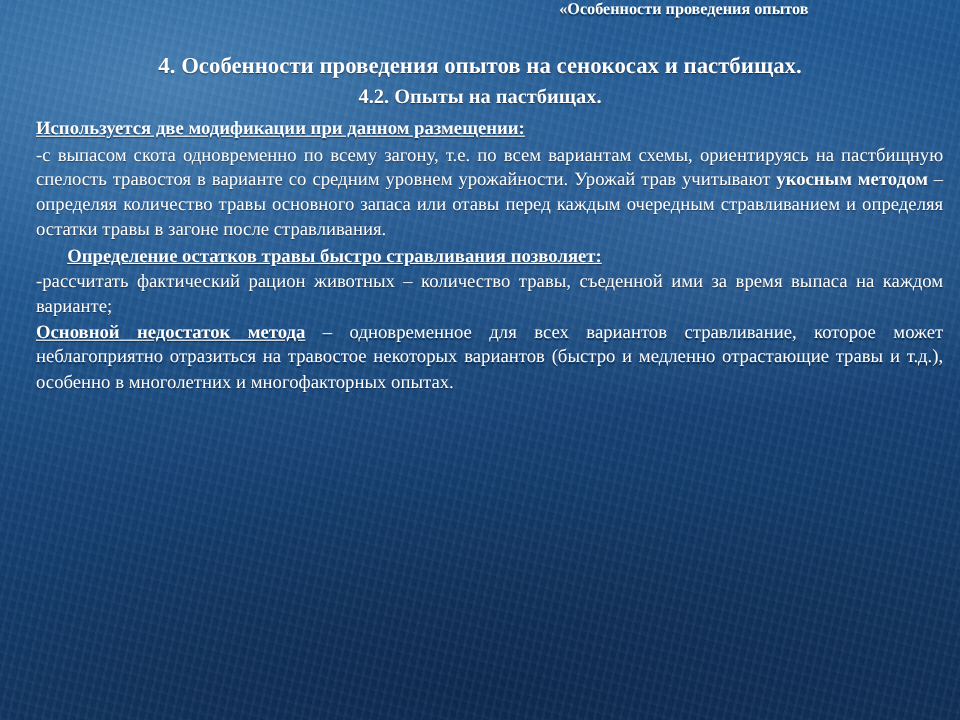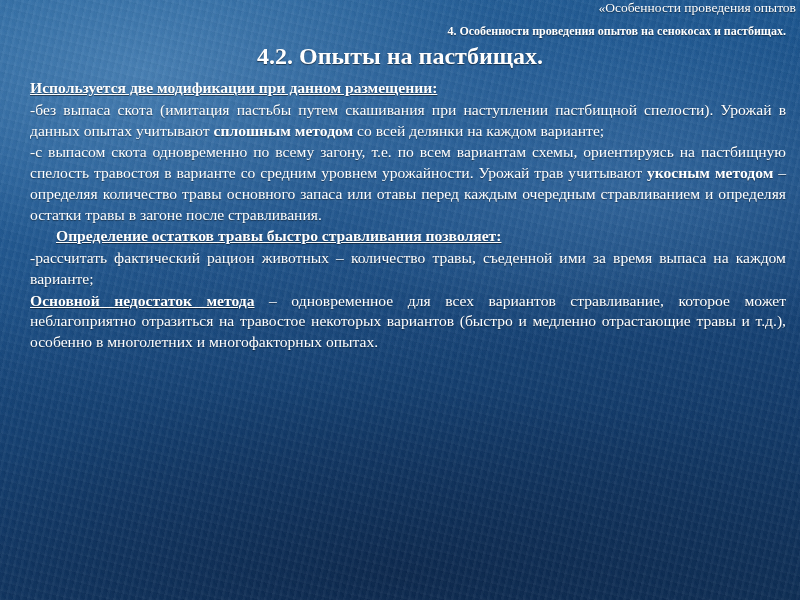--- a/index.html
+++ b/index.html
@@ -37,39 +37,39 @@
   }
   .content {
     position: relative;
     z-index: 2;
   }
   .corner-title {
     position: absolute;
     right: 4px;
     top: 0px;
     width: 330px;
-    text-align: right;
-    font-weight: normal;
+    text-align: left;
+    font-weight: bold;
     font-size: 13.5px;
     line-height: 1.25;
     z-index: 3;
     text-shadow: 0 1px 1px rgba(0,0,0,0.5);
   }
   .heading {
-    text-align: right;
+    text-align: center;
     font-weight: bold;
-    font-size: 12px;
+    font-size: 19px;
     line-height: 1.25;
-    margin-top: 14px;
+    margin-top: 34px;
     text-shadow: 0 1px 1px rgba(0,0,0,0.5);
   }
   .subheading {
     text-align: center;
     font-weight: bold;
-    font-size: 24px;
+    font-size: 17px;
     line-height: 1.3;
     margin-top: 2px;
     text-shadow: 0 1px 1px rgba(0,0,0,0.5);
   }
   .body {
     margin-top: 6px;
     font-size: 15.6px;
     line-height: 1.33;
   }
   p.para {
@@ -100,23 +100,20 @@
   <div class="content">
     <div class="heading">4. Особенности проведения опытов на сенокосах и пастбищах.</div>
     <div class="subheading">4.2. Опыты на пастбищах.</div>
 
     <div class="body">
 
       <p class="para">
         <span class="bu">Используется две модификации при данном размещении:</span>
       </p>
 
-      <p class="para">
-        <span>-без выпаса скота (имитация пастьбы путем скашивания при наступлении пастбищной спелости). Урожай в данных опытах учитывают </span><span class="b">сплошным методом</span><span> со всей делянки на каждом варианте;</span>
-      </p>
 
       <p class="para">
         <span>-с выпасом скота одновременно по всему загону, т.е. по всем вариантам схемы, ориентируясь на пастбищную спелость травостоя в варианте со средним уровнем урожайности. Урожай трав учитывают </span><span class="b">укосным методом</span><span> – определяя количество травы основного запаса или отавы перед каждым очередным стравливанием и определяя остатки травы в загоне после стравливания.</span>
       </p>
 
       <p class="para indent">
         <span class="bu">Определение остатков травы быстро стравливания позволяет:</span>
       </p>
 
 

